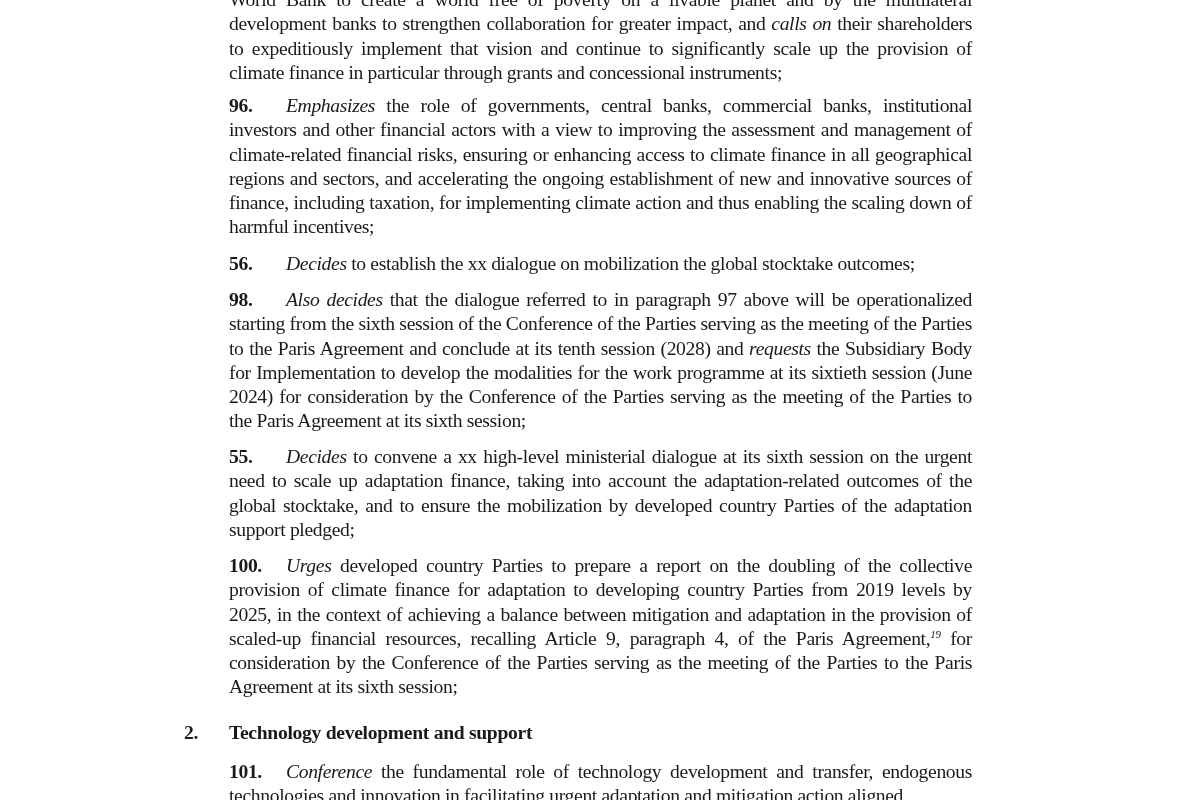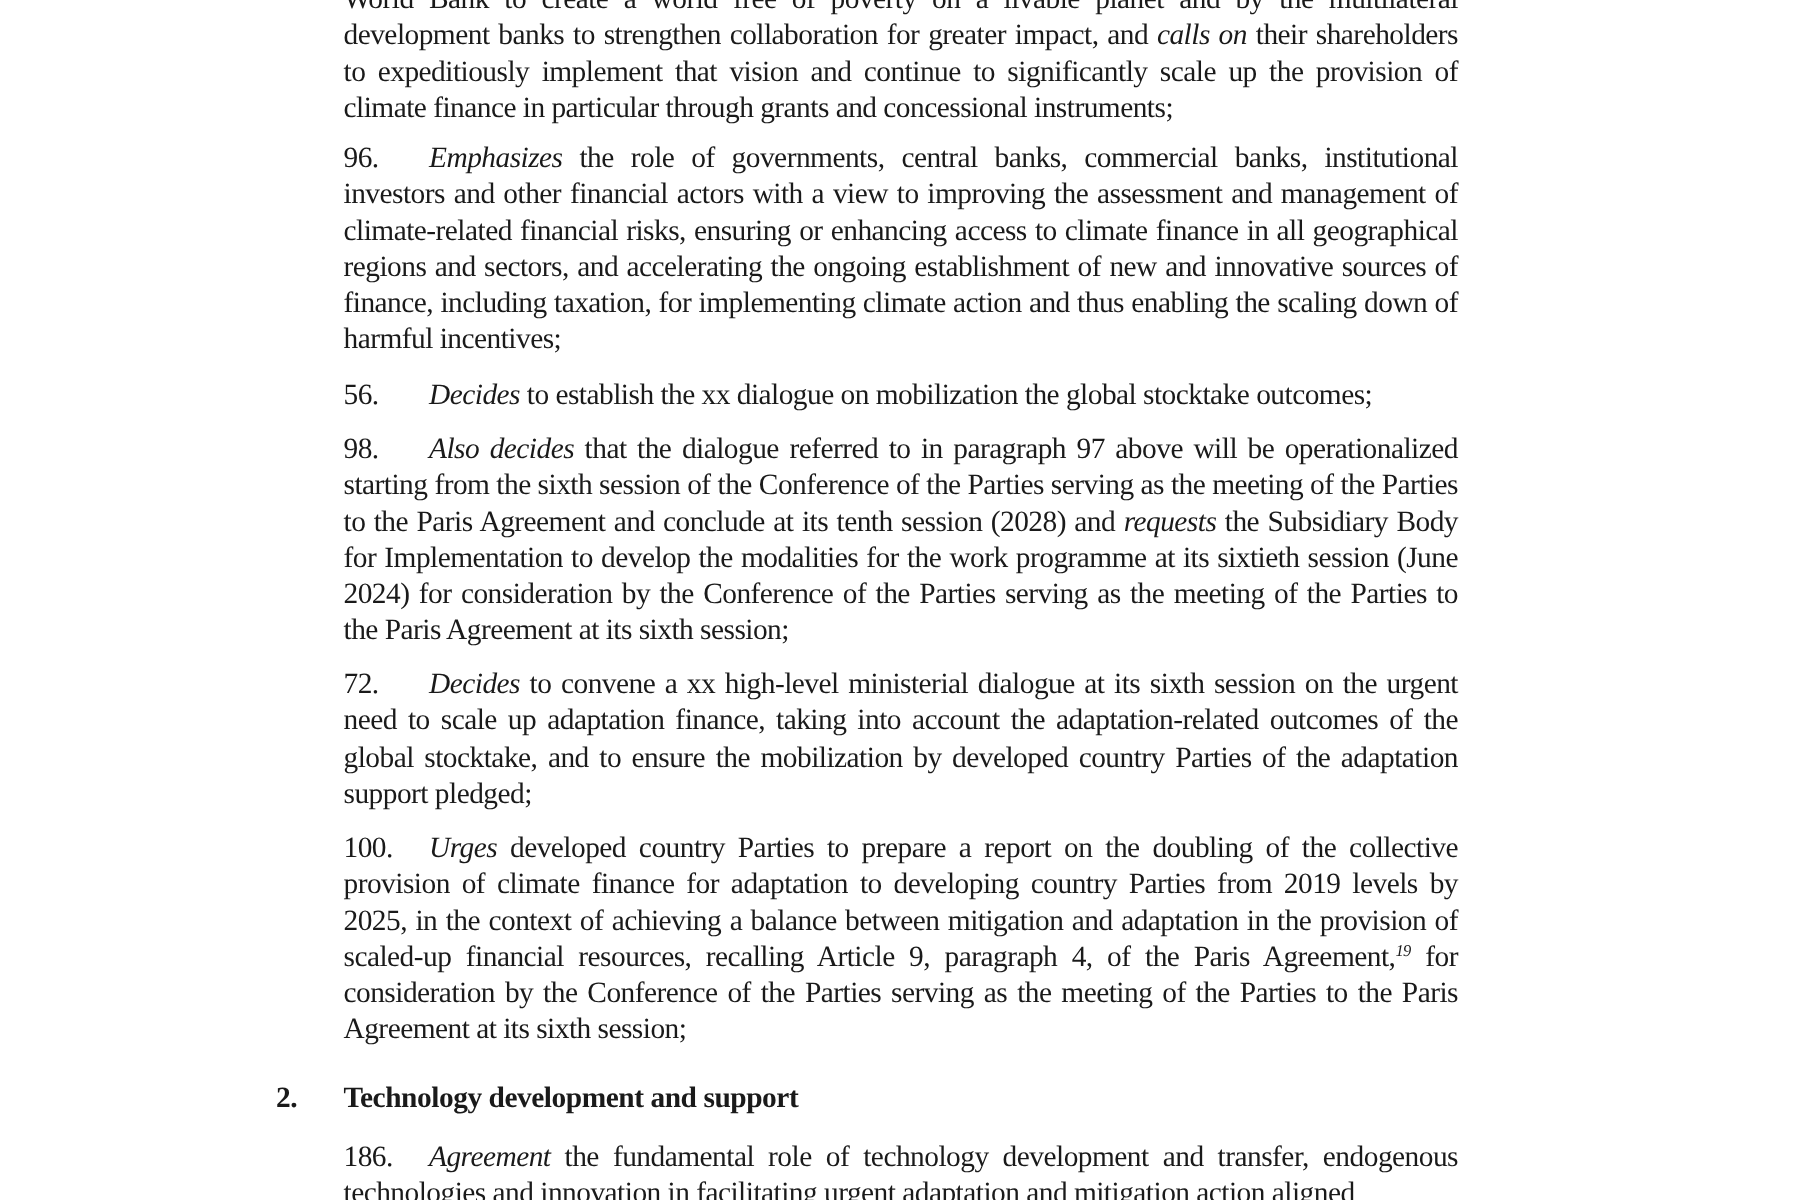--- a/index.html
+++ b/index.html
@@ -8,21 +8,21 @@
       font-family: "Liberation Serif", "DejaVu Serif", serif;
       color: #1a1a1a;
     }
     .page { position: absolute; left: 0; top: -12px; width: 1200px; }
     .para {
       position: absolute; left: 229px; width: 743px;
       font-size: 19.6px; line-height: 24.3px;
       text-align: justify; text-align-last: left;
       letter-spacing: -0.35px; word-spacing: 0px;
     }
-    .para .num { display: inline-block; width: 57px; }
+    .para .num { display: inline-block; width: 57px; font-weight: bold; }
     .para em { }
     .para sup { font-size: 11px; line-height: 0; vertical-align: 7px; font-style: italic; }
     .heading {
       position: absolute; left: 184px; top: 734px;
       font-size: 19.6px; font-weight: bold; letter-spacing: -0.3px;
     }
     .heading .hnum { display: inline-block; width: 45px; }
   </style>
 </head>
 <body>
@@ -30,21 +30,21 @@
 <div class="page">
 
   <div class="para" style="top:0px;"><span>World Bank to create a world free of poverty on a livable planet and by the multilateral development banks to strengthen collaboration for greater impact, and </span><em>calls on</em><span> their shareholders to expeditiously implement that vision and continue to significantly scale up the provision of climate finance in particular through grants and concessional instruments;</span></div>
 
   <div class="para" style="top:106px;"><span class="num">96.</span><em>Emphasizes</em><span> the role of governments, central banks, commercial banks, institutional investors and other financial actors with a view to improving the assessment and management of climate-related financial risks, ensuring or enhancing access to climate finance in all geographical regions and sectors, and accelerating the ongoing establishment of new and innovative sources of finance, including taxation, for implementing climate action and thus enabling the scaling down of harmful incentives;</span></div>
 
   <div class="para" style="top:264px;"><span class="num">56.</span><em>Decides</em><span> to establish the xx dialogue on mobilization the global stocktake outcomes;</span></div>
 
   <div class="para" style="top:300px;"><span class="num">98.</span><em>Also decides</em><span> that the dialogue referred to in paragraph 97 above will be operationalized starting from the sixth session of the Conference of the Parties serving as the meeting of the Parties to the Paris Agreement and conclude at its tenth session (2028) and </span><em>requests</em><span> the Subsidiary Body for Implementation to develop the modalities for the work programme at its sixtieth session (June 2024) for consideration by the Conference of the Parties serving as the meeting of the Parties to the Paris Agreement at its sixth session;</span></div>
 
-  <div class="para" style="top:457px;"><span class="num">72.</span><em>Decides</em><span> to convene a xx high-level ministerial dialogue at its sixth session on the urgent need to scale up adaptation finance, taking into account the adaptation-related outcomes of the global stocktake, and to ensure the mobilization by developed country Parties of the adaptation support pledged;</span></div>
+  <div class="para" style="top:457px;"><span class="num">55.</span><em>Decides</em><span> to convene a xx high-level ministerial dialogue at its sixth session on the urgent need to scale up adaptation finance, taking into account the adaptation-related outcomes of the global stocktake, and to ensure the mobilization by developed country Parties of the adaptation support pledged;</span></div>
 
   <div class="para" style="top:566px;"><span class="num">100.</span><em>Urges</em><span> developed country Parties to prepare a report on the doubling of the collective provision of climate finance for adaptation to developing country Parties from 2019 levels by 2025, in the context of achieving a balance between mitigation and adaptation in the provision of scaled-up financial resources, recalling Article 9, paragraph 4, of the Paris Agreement,</span><sup>19</sup><span> for consideration by the Conference of the Parties serving as the meeting of the Parties to the Paris Agreement at its sixth session;</span></div>
 
   <div class="heading"><span class="hnum">2.</span><span>Technology development and support</span></div>
 
-  <div class="para" style="top:772px;"><span class="num">186.</span><em>Agreement</em><span> the fundamental role of technology development and transfer, endogenous technologies and innovation in facilitating urgent adaptation and mitigation action aligned</span></div>
+  <div class="para" style="top:772px;"><span class="num">101.</span><em>Conference</em><span> the fundamental role of technology development and transfer, endogenous technologies and innovation in facilitating urgent adaptation and mitigation action aligned</span></div>
 
 </div>
 
 </body></html>

